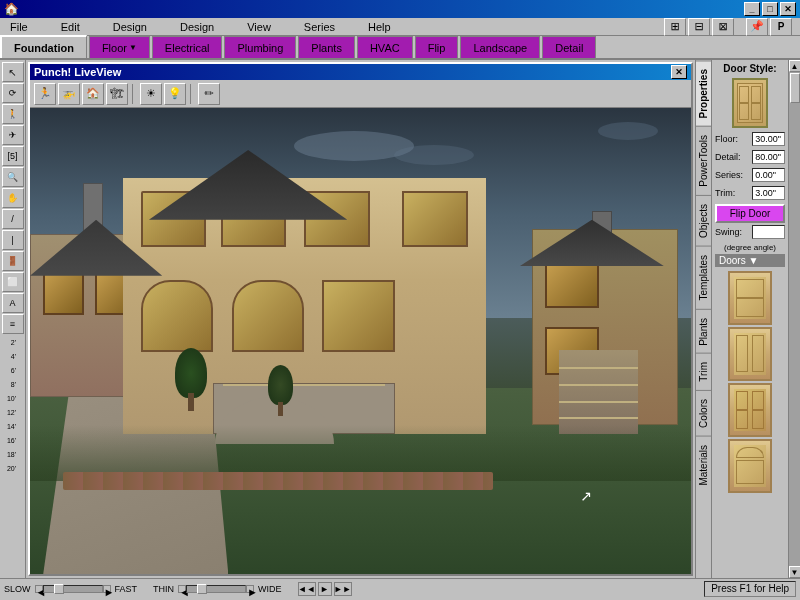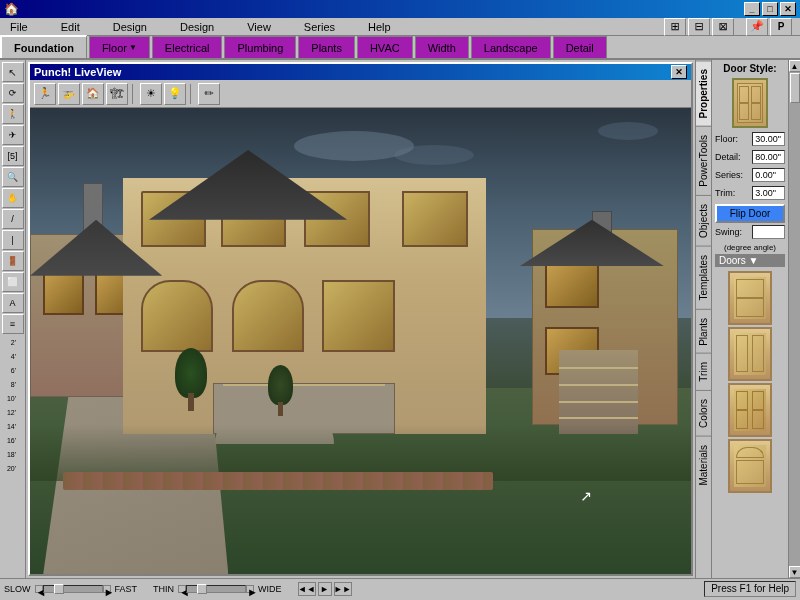--- a/index.html
+++ b/index.html
@@ -284,21 +284,21 @@
       border: 2px solid #808040;
       margin: 0 auto;
       position: relative;
     }
     .door-panel {
       position: absolute;
       border: 1px solid #a08040;
     }
 
     .flip-door-btn {
-      background: #3b82f6;
+      background: #d946ef;
       border: 2px solid #fff;
       border-right-color: #808080;
       border-bottom-color: #808080;
       font-size: 10px;
       padding: 2px 6px;
       cursor: pointer;
       width: 100%;
       text-align: center;
     }
 
@@ -469,21 +469,21 @@
   <div class="tab">
     <span>Plumbing</span>
   </div>
   <div class="tab">
     <span>Plants</span>
   </div>
   <div class="tab">
     <span>HVAC</span>
   </div>
   <div class="tab">
-    <span>Width</span>
+    <span>Flip</span>
   </div>
   <div class="tab">
     <span>Landscape</span>
   </div>
   <div class="tab">
     <span>Detail</span>
   </div>
 </div>
 
 <div id="main-layout" style="display:flex;height:518px;">

